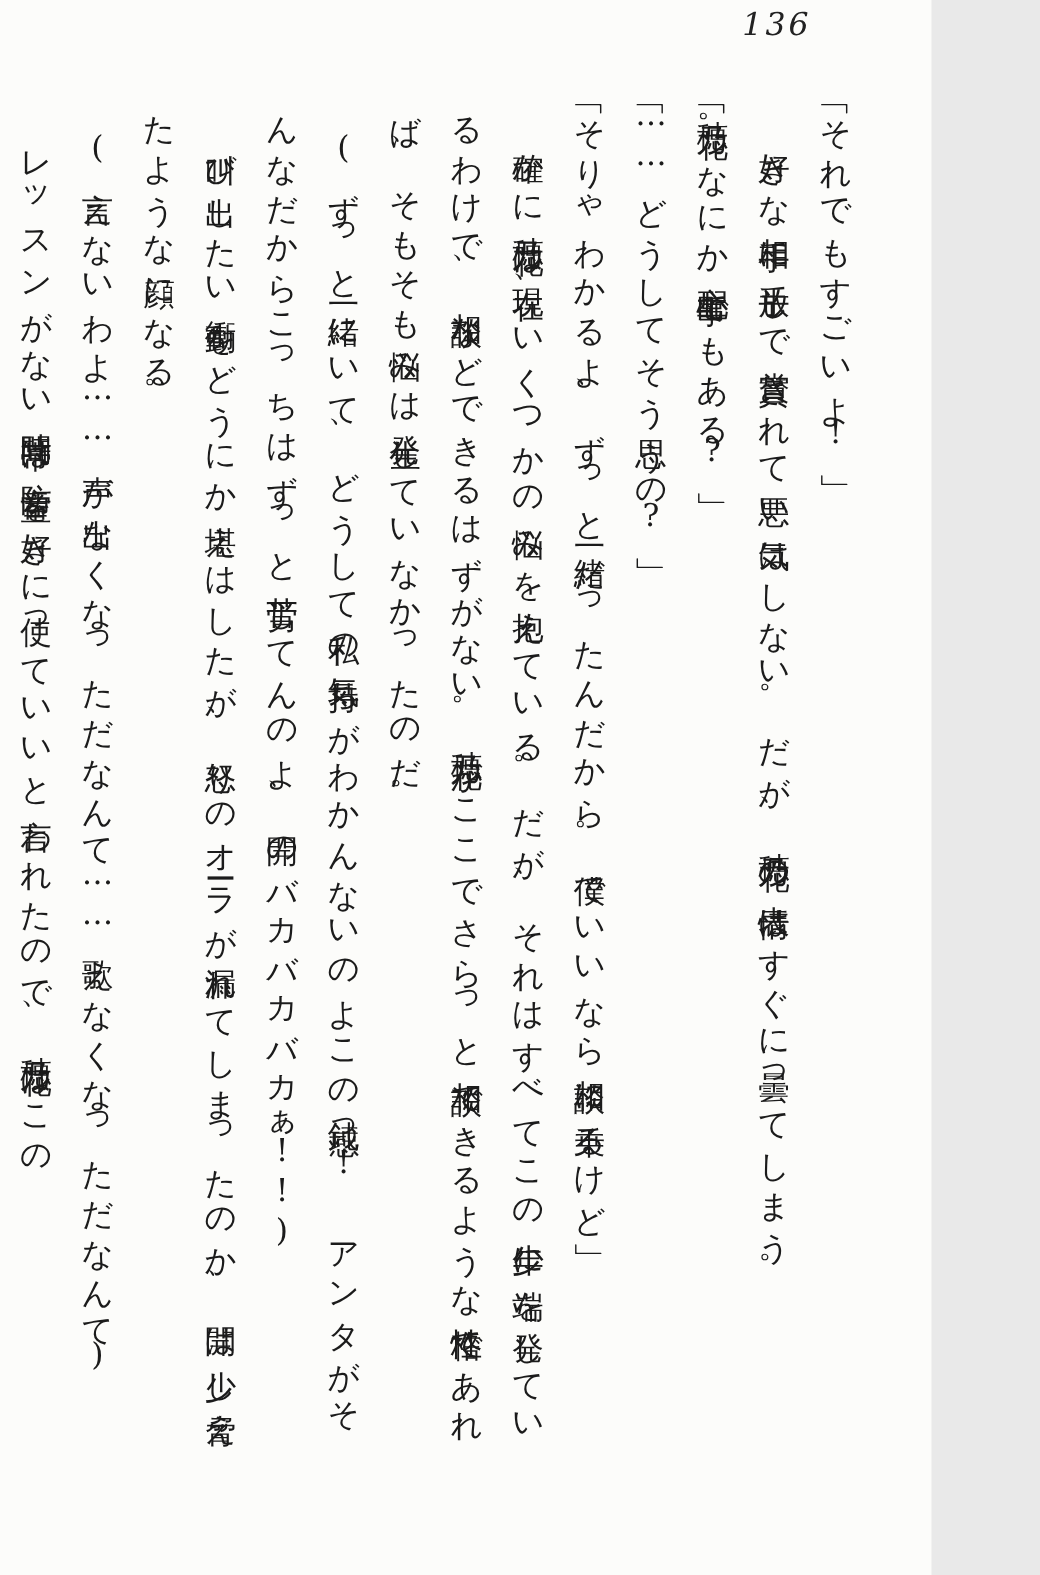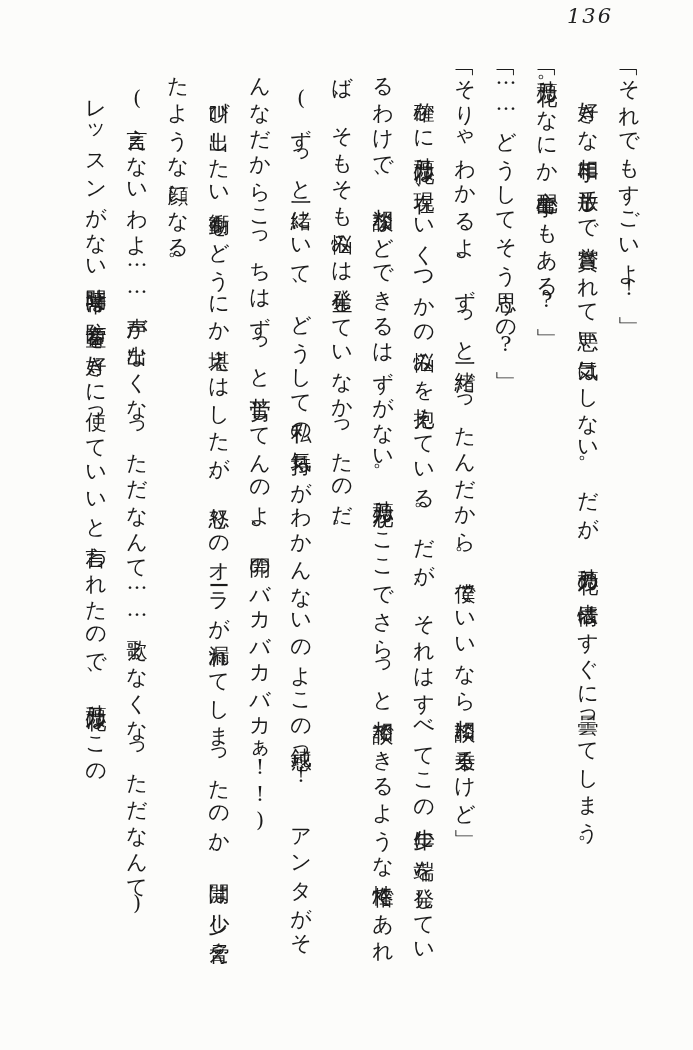--- a/index.html
+++ b/index.html
@@ -7,21 +7,21 @@
     padding: 0;
   }
   body {
     width: 693px;
     height: 1050px;
     background: #e9e9e9;
     font-family: "DejaVu Serif", serif;
   }
   .page {
     position: relative;
-    width: 693px;
+    width: 621px;
     height: 1050px;
     background: #fcfcfa;
     overflow: hidden;
     color: #1b1b1b;
   }
   .page-number {
     position: absolute;
     top: 4px;
     right: 80px;
     font-size: 21px;

